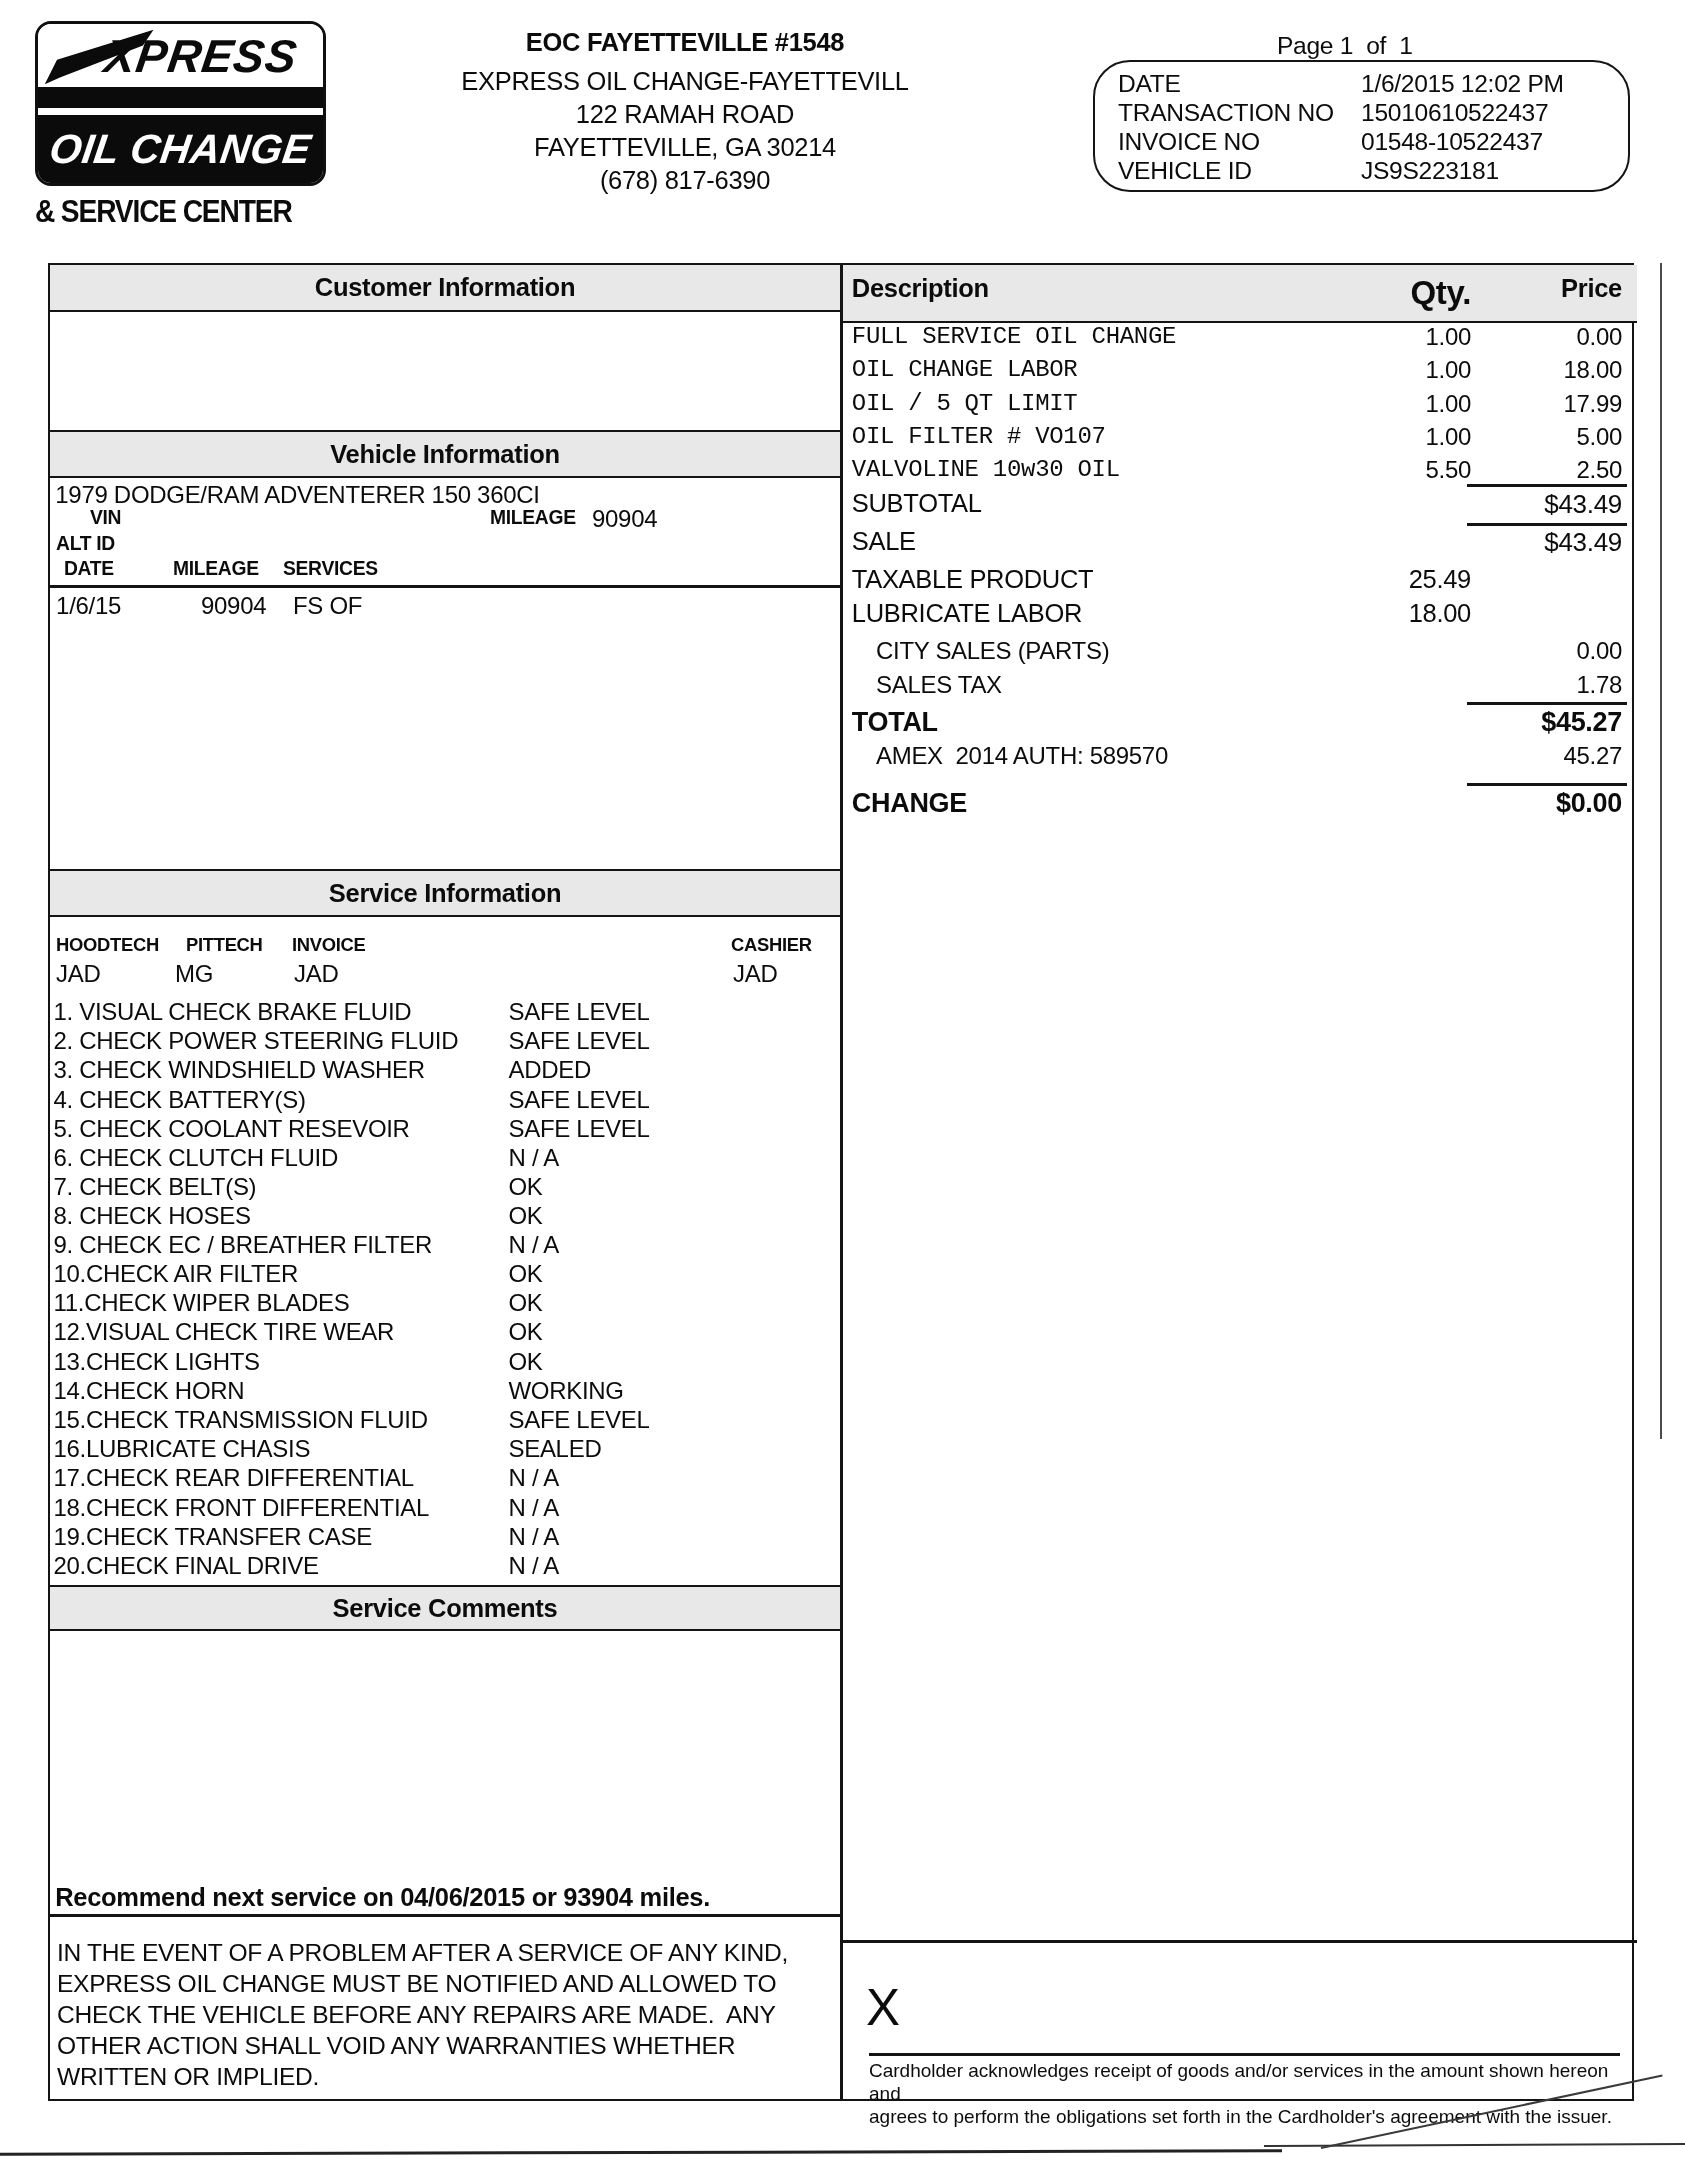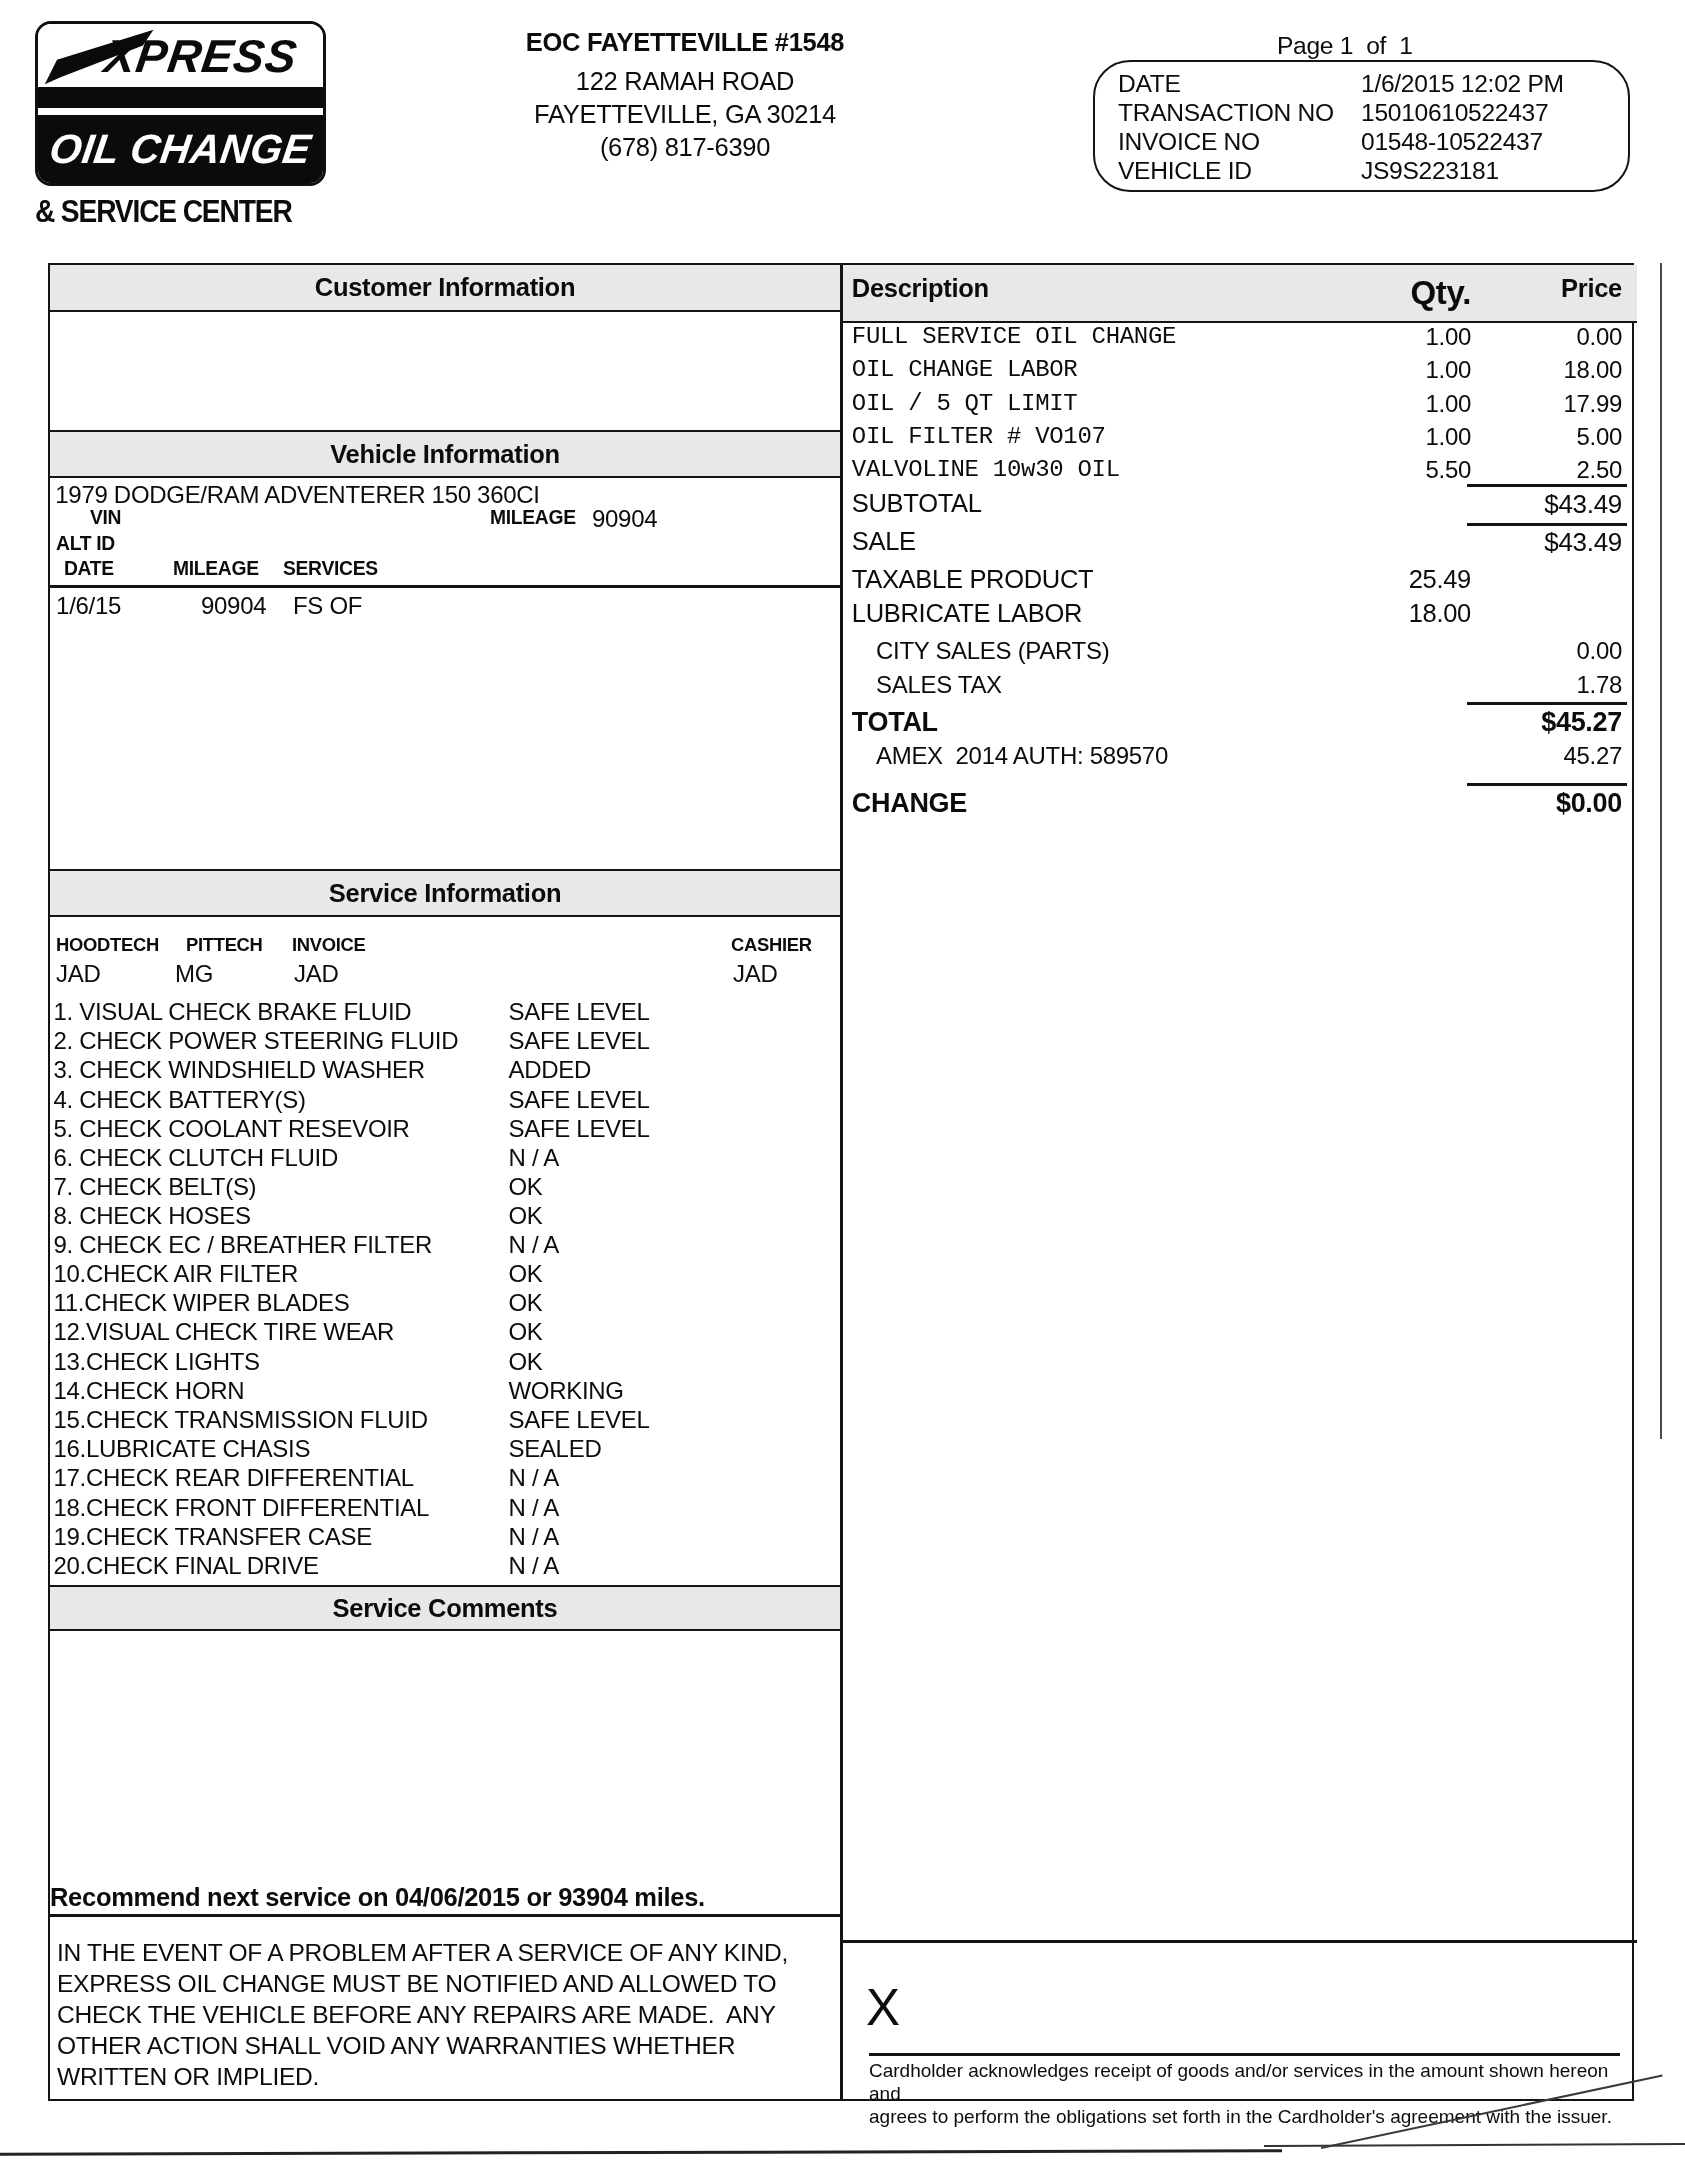--- a/index.html
+++ b/index.html
@@ -53,21 +53,21 @@
   .hline-left { position:absolute; left:0; width:790px; height:2.6px; background:#141414; }
 
   .small-label { font-size:19.3px; font-weight:bold; }
   .body-text { font-size:24px; }
 
   
   .checklist { position:absolute; left:3.5px; top:733px; width:781px; }
   .chk-row { position:absolute; left:0; width:100%; height:29px; font-size:24px; white-space:nowrap; }
   .chk-val { position:absolute; left:455px; top:0; }
 
-  .recommend { position:absolute; left:0; top:1618px; width:660px; text-align:left;
+  .recommend { position:absolute; left:0; top:1618px; width:660px; text-align:right;
     font-size:25.5px; font-weight:bold; }
   .disclaimer { position:absolute; left:7px; top:1672px; width:762px; font-size:24.6px;
     line-height:31px; white-space:pre-wrap; }
 
   
   .rcol { position:absolute; left:793px; top:0; width:794px; height:100%; }
   .rhead { position:absolute; left:0; top:0; width:100%; height:58px; background:#e8e8e8;
     border-bottom:2.6px solid #141414; }
   .rhead-desc { position:absolute; left:8.8px; top:8.8px; font-size:25.5px; font-weight:bold; }
   .rhead-qty { position:absolute; right:166px; top:8.8px; font-size:33px; font-weight:bold; }
@@ -115,20 +115,21 @@
     </div>
     <div class="logo-bar"></div>
     <div class="logo-band">
       <span class="logo-word-mid">OIL CHANGE</span>
     </div>
   </div>
   <div class="logo-caption">&amp; SERVICE CENTER</div>
 
   <div class="store-block">
     <div class="store-name">EOC FAYETTEVILLE #1548</div>
+    <div class="store-line">EXPRESS OIL CHANGE-FAYETTEVILL</div>
     <div class="store-line">122 RAMAH ROAD</div>
     <div class="store-line">FAYETTEVILLE,  GA  30214</div>
     <div class="store-line">(678) 817-6390</div>
   </div>
 
   <div class="page-indicator">Page 1  of  1</div>
 
   <div class="meta-box">
     <div class="meta-row">
       <span class="meta-label">DATE</span>

